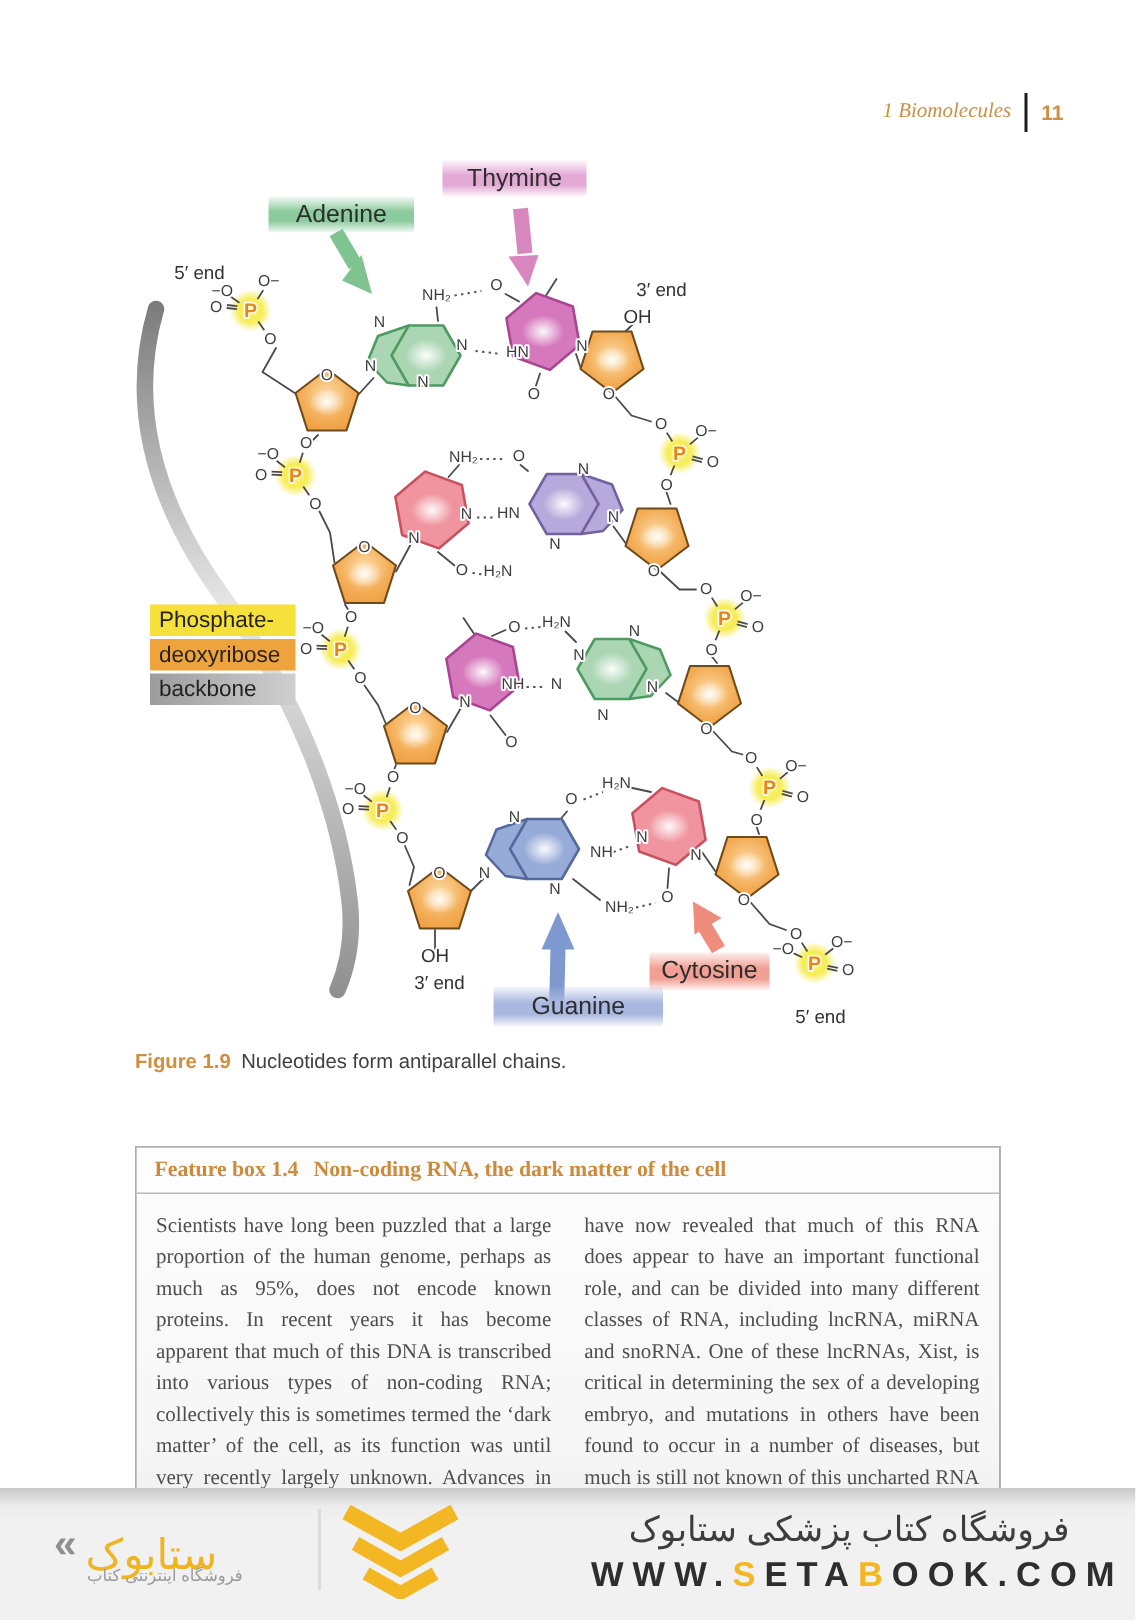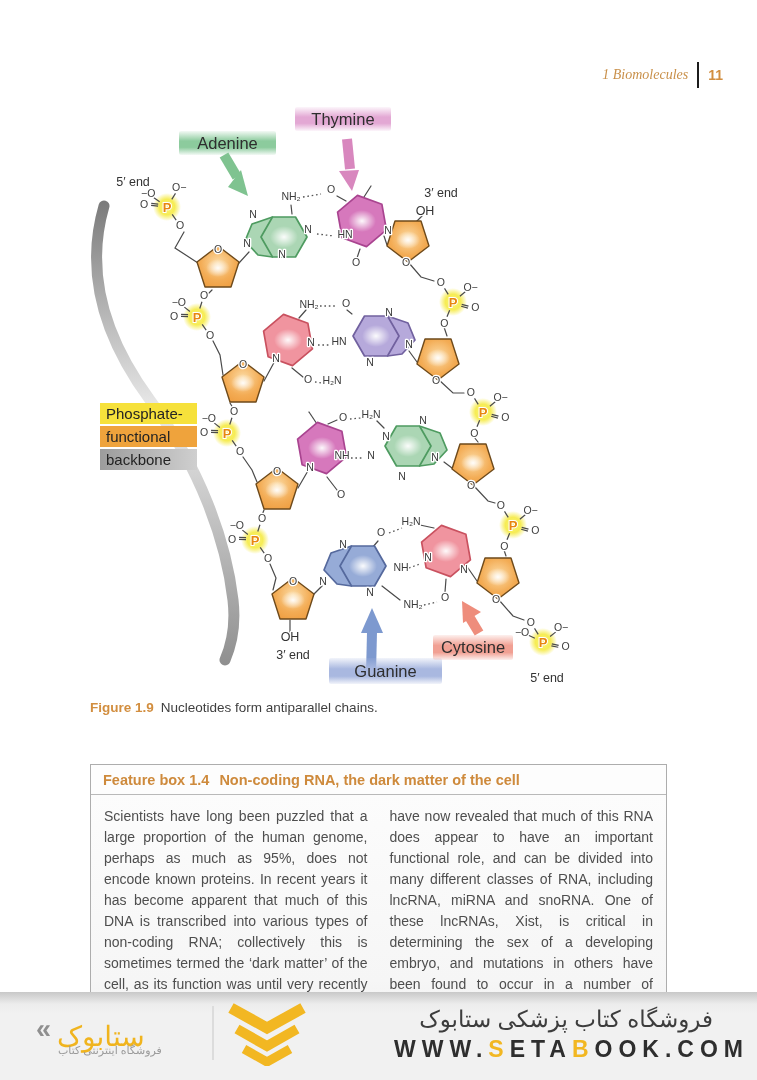--- a/index.html
+++ b/index.html
@@ -1,40 +1,40 @@
 <!DOCTYPE html>
 <html><head>
 <meta charset="utf-8">
 <style>
   html,body{margin:0;padding:0;}
   body{width:757px;height:1080px;position:relative;background:#ffffff;overflow:hidden;
        font-family:"Liberation Sans",sans-serif;}
 
   
-  .header{position:absolute;top:62px;right:34px;display:flex;align-items:center;gap:9px;}
+  .header{position:absolute;top:62px;right:48px;display:flex;align-items:center;gap:9px;}
   .chapter{font-family:"Liberation Serif",serif;font-style:italic;color:#C9904A;font-size:14px;}
   .header-rule{width:2px;height:26px;background:#1c1c1c;}
   .pagenum{color:#D28E3F;font-weight:bold;font-size:14px;}
 
   
   svg text{font-family:"Liberation Sans",sans-serif;}
   .atom{font-size:10.5px;fill:#3c3c3c;text-anchor:middle;paint-order:stroke;stroke:#fff;stroke-width:2.6px;stroke-linejoin:round;}
   .end{font-size:12.5px;fill:#333;}
   .phos-p{font-size:13px;font-weight:bold;fill:#E8860F;text-anchor:middle;paint-order:stroke;stroke:#fff;stroke-width:2px;}
 
   
   .chem-label{position:absolute;font-size:16.5px;color:#2e2e2e;text-align:center;line-height:24px;border-radius:2px;}
   .bb-label{position:absolute;left:100px;width:97px;height:21px;font-size:15px;line-height:21px;color:#232323;padding-left:6px;box-sizing:border-box;}
 
   
   .caption{position:absolute;left:90px;top:700px;font-size:13.5px;color:#3f3f3f;}
   .caption .cap-label{color:#D28E3F;font-weight:bold;margin-right:7px;}
 
   
-  .feature-box{position:absolute;left:90px;top:764px;width:577px;border:1px solid #adadad;background:#737373;box-sizing:border-box;}
+  .feature-box{position:absolute;left:90px;top:764px;width:577px;border:1px solid #adadad;background:#737373;box-sizing:border-box;font-family:Liberation Serif, serif;}
   .fb-title{padding:7px 12px 6px 12px;border-bottom:1px solid #b9b9b9;font-size:14.5px;font-weight:bold;color:#CE8A3C;background:#fdfdfd;}
   .fb-title .fb-label{margin-right:10px;}
   .fb-body{display:flex;gap:22px;padding:11px 13px 15px 13px;
            background:linear-gradient(180deg,#fcfcfc 0%,#f6f6f6 72%,#ececec 100%);}
   .fb-col{flex:1;font-size:14px;line-height:1.5;color:#4e4e4e;text-align:justify;}
 
   
   .footer{position:absolute;left:0;top:992px;width:757px;height:88px;
           background:linear-gradient(180deg,#c8c8c8 0px,#ececec 12px,#f1f1f1 22px,#f1f1f1 100%);}
   .logo-wordmark{position:absolute;left:36px;top:16px;display:flex;align-items:center;gap:6px;}
@@ -374,21 +374,21 @@
       </g>
     </g>
 </svg>
 
 <div class="chem-label" style="left:179px;top:131px;width:97px;height:24px;background:linear-gradient(180deg,rgba(140,203,157,0.1),#8CCB9D 42%,#8CCB9D 68%,rgba(140,203,157,0.1))">Adenine</div>
 <div class="chem-label" style="left:295px;top:107px;width:96px;height:24px;background:linear-gradient(180deg,rgba(227,168,214,0.1),#E3A8D4 42%,#E3A8D4 68%,rgba(227,168,214,0.1))">Thymine</div>
 <div class="chem-label" style="left:329px;top:658px;width:113px;height:26px;line-height:26px;background:linear-gradient(180deg,rgba(169,184,224,0.15),#A9B8E0 42%,#A9B8E0 70%,rgba(169,184,224,0.15))">Guanine</div>
 <div class="chem-label" style="left:433px;top:635px;width:80px;height:25px;line-height:25px;background:linear-gradient(180deg,rgba(241,160,147,0.15),#F1A093 42%,#F1A093 70%,rgba(241,160,147,0.15))">Cytosine</div>
 
 <div class="bb-label" style="top:403px;background:#F6E13B">Phosphate-</div>
-<div class="bb-label" style="top:426px;background:#EFA33C">functional</div>
+<div class="bb-label" style="top:426px;background:#EFA33C">deoxyribose</div>
 <div class="bb-label" style="top:449px;background:linear-gradient(90deg,#9c9c9c,#cfcfcf)">backbone</div>
 
 <div class="caption">
   <span class="cap-label">Figure 1.9</span><span>Nucleotides form antiparallel chains.</span>
 </div>
 
 <div class="feature-box">
   <div class="fb-title">
     <span class="fb-label">Feature box 1.4</span><span>Non-coding RNA, the dark matter of the cell</span>
   </div>

